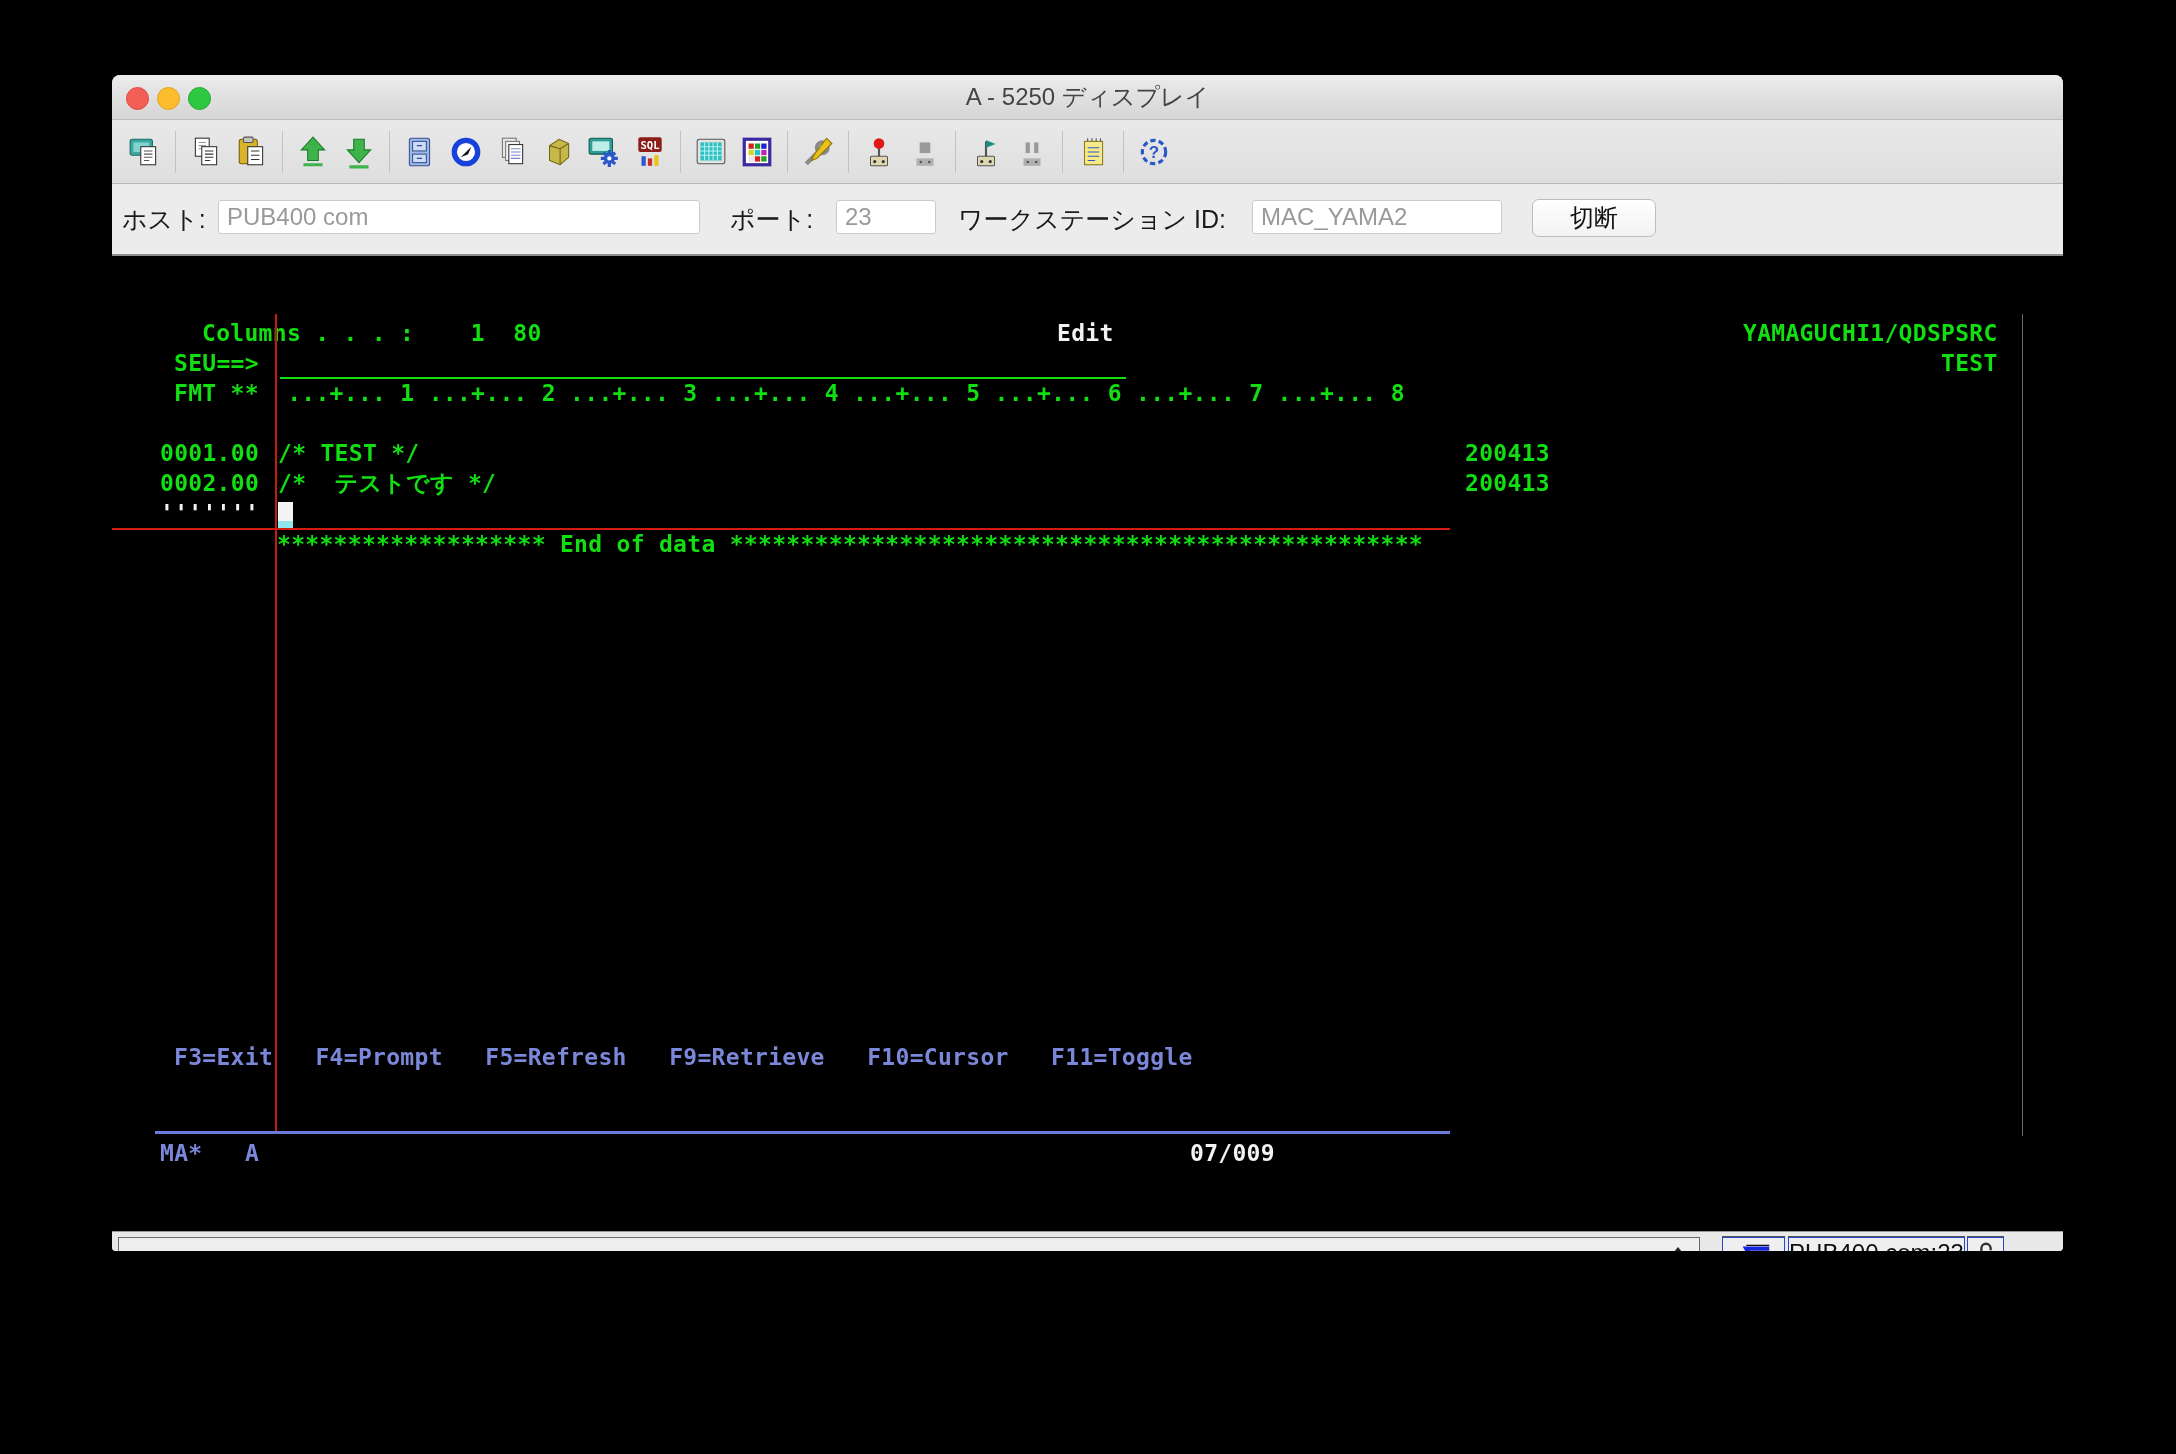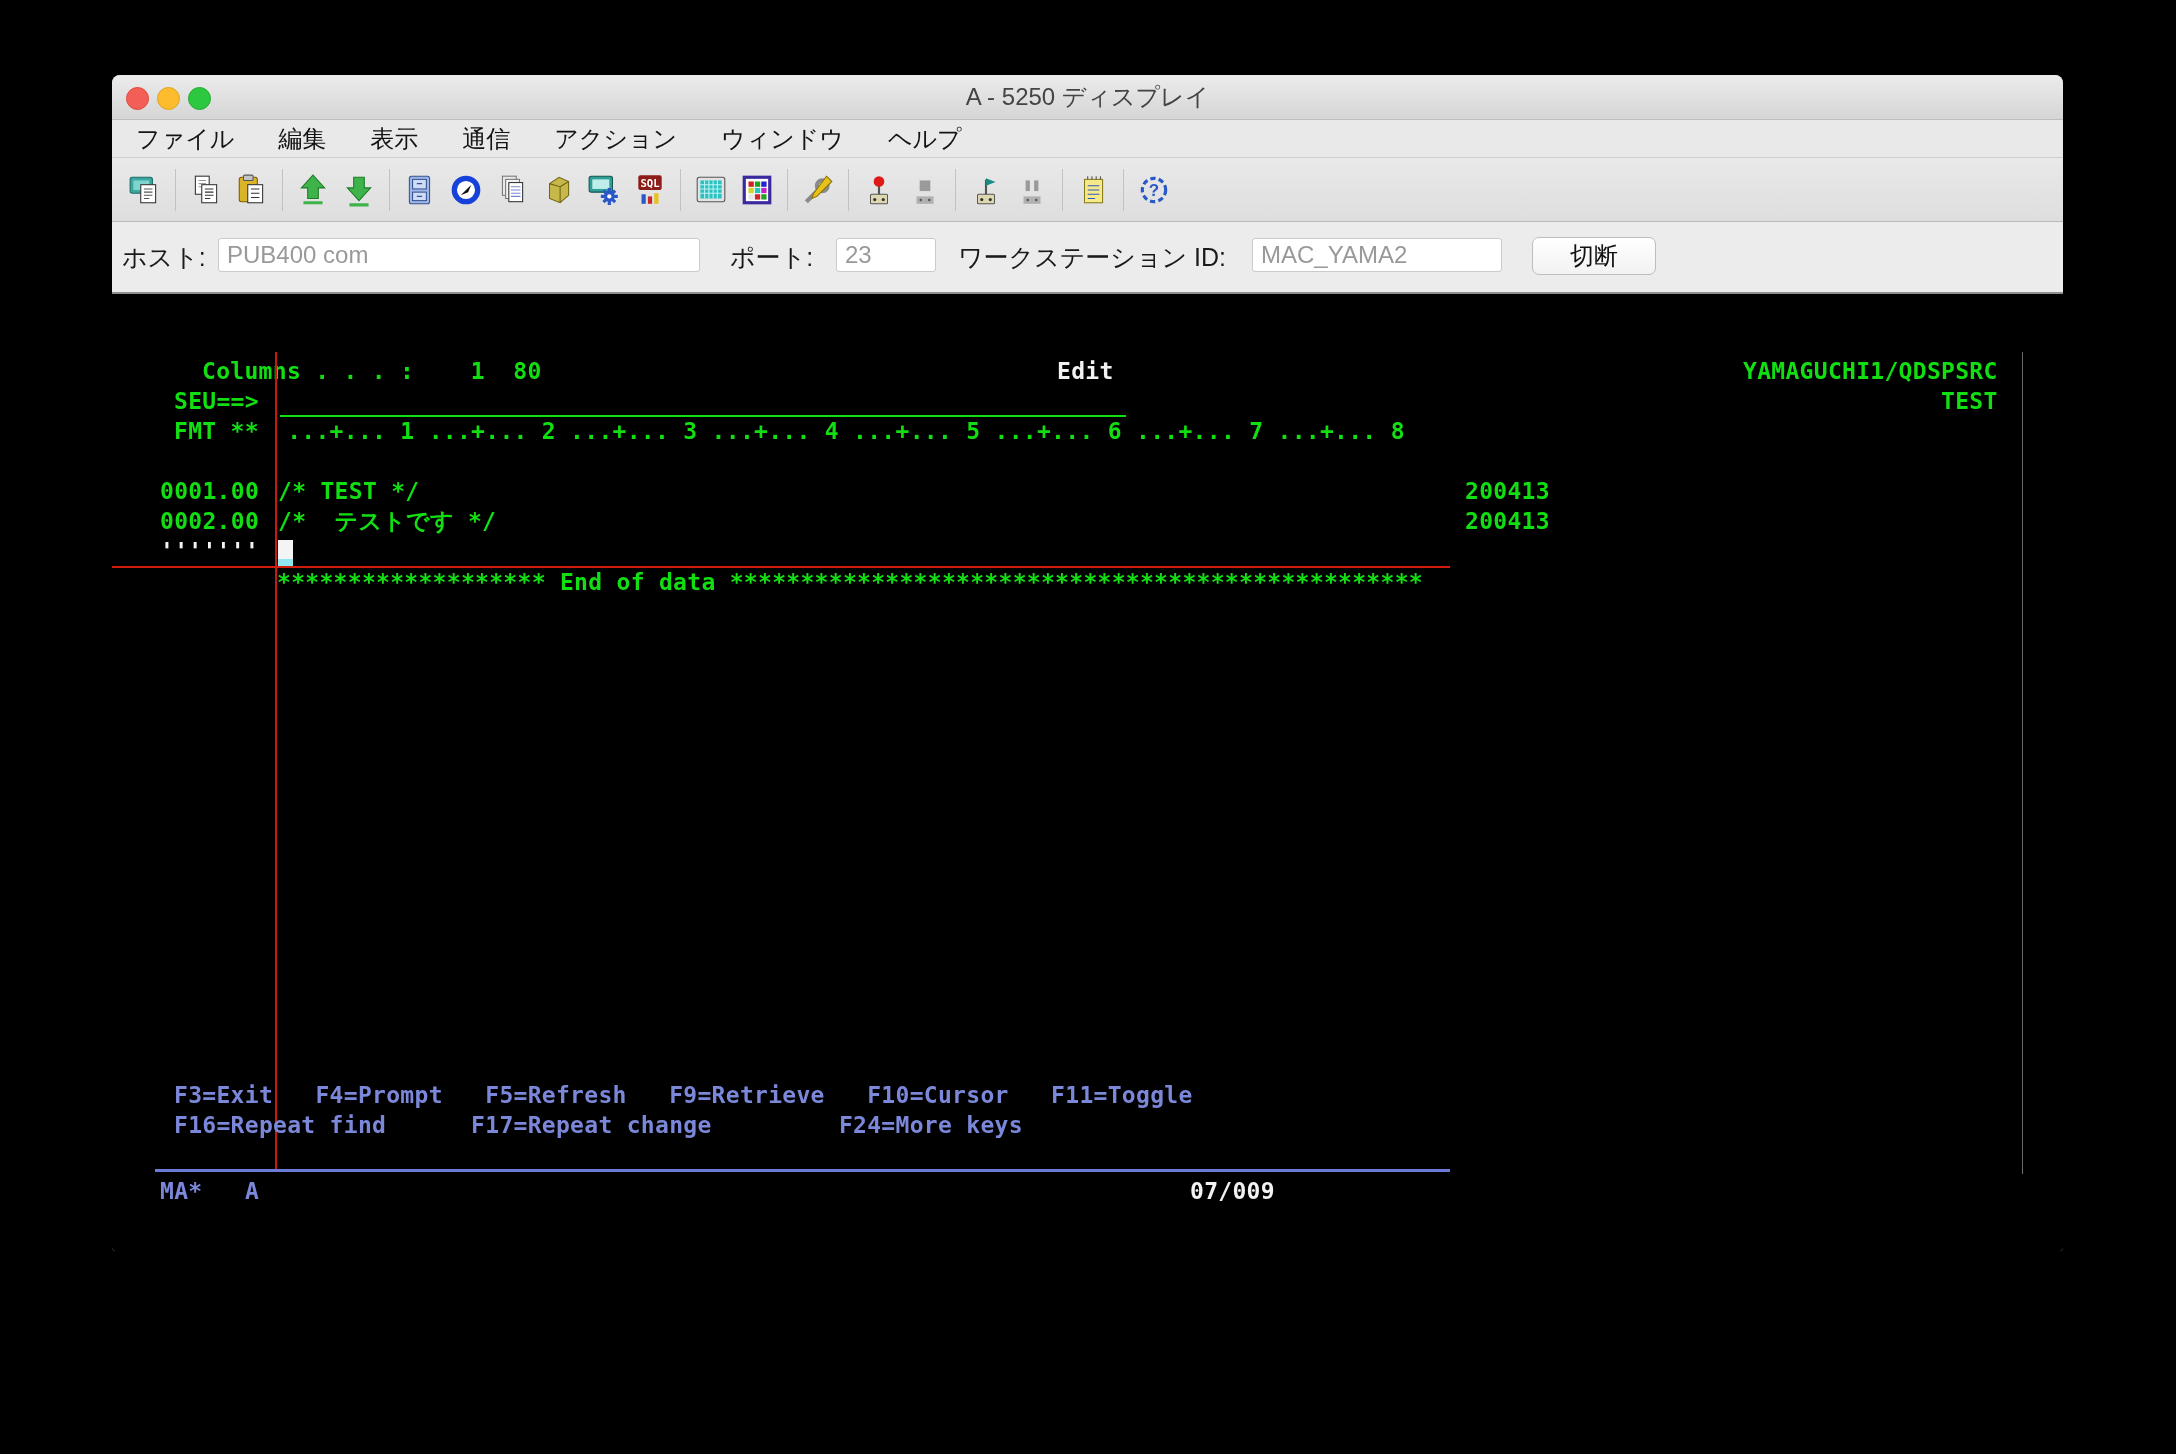--- a/index.html
+++ b/index.html
@@ -98,29 +98,20 @@
 
   <div class="titlebar">
     <div class="lights">
       <span class="light red"></span>
       <span class="light yellow"></span>
       <span class="light green"></span>
     </div>
     <div class="title">A - 5250 ディスプレイ</div>
   </div>
 
-  <div class="menubar">
-    <span class="menuitem">ファイル</span>
-    <span class="menuitem">編集</span>
-    <span class="menuitem">表示</span>
-    <span class="menuitem">通信</span>
-    <span class="menuitem">アクション</span>
-    <span class="menuitem">ウィンドウ</span>
-    <span class="menuitem">ヘルプ</span>
-  </div>
 
   <div class="toolbar">
     <button class="tbtn">
       <svg width="34" height="34" viewBox="0 0 32 32">
         <rect x="2" y="4" width="21" height="15" rx="2" fill="#3aa7a0" stroke="#1c6b66"></rect>
         <rect x="5" y="7" width="15" height="9" fill="#7fd4cd"></rect>
         <rect x="12" y="11" width="14" height="17" fill="#fff" stroke="#333"></rect>
         <path d="M15 15h8M15 18h8M15 21h8M15 24h5" stroke="#555" fill="none"></path>
       </svg>
     </button>
@@ -316,21 +307,20 @@
     <span class="t tw" id="t-quotes">'''''''</span>
     <div id="cursor"></div>
 
     <div id="red-vline"></div>
     <div id="red-hline"></div>
     <div id="col-edge"></div>
 
     <span class="t tg" id="t-end">******************* End of data *************************************************</span>
 
     <span class="t tb" id="t-fk1">F3=Exit   F4=Prompt   F5=Refresh   F9=Retrieve   F10=Cursor   F11=Toggle</span>
-    <span class="t tb" id="t-fk2">F16=Repeat find      F17=Repeat change         F24=More keys</span>
 
     <div id="blue-hline"></div>
     <span class="t tb" id="t-ma">MA*</span>
     <span class="t tb" id="t-sys">A</span>
     <span class="t tw" id="t-ctr">07/009</span>
   </div>
 
   <div class="statusbar">
     <div class="sfield">
       <span class="popup-btn"></span>

